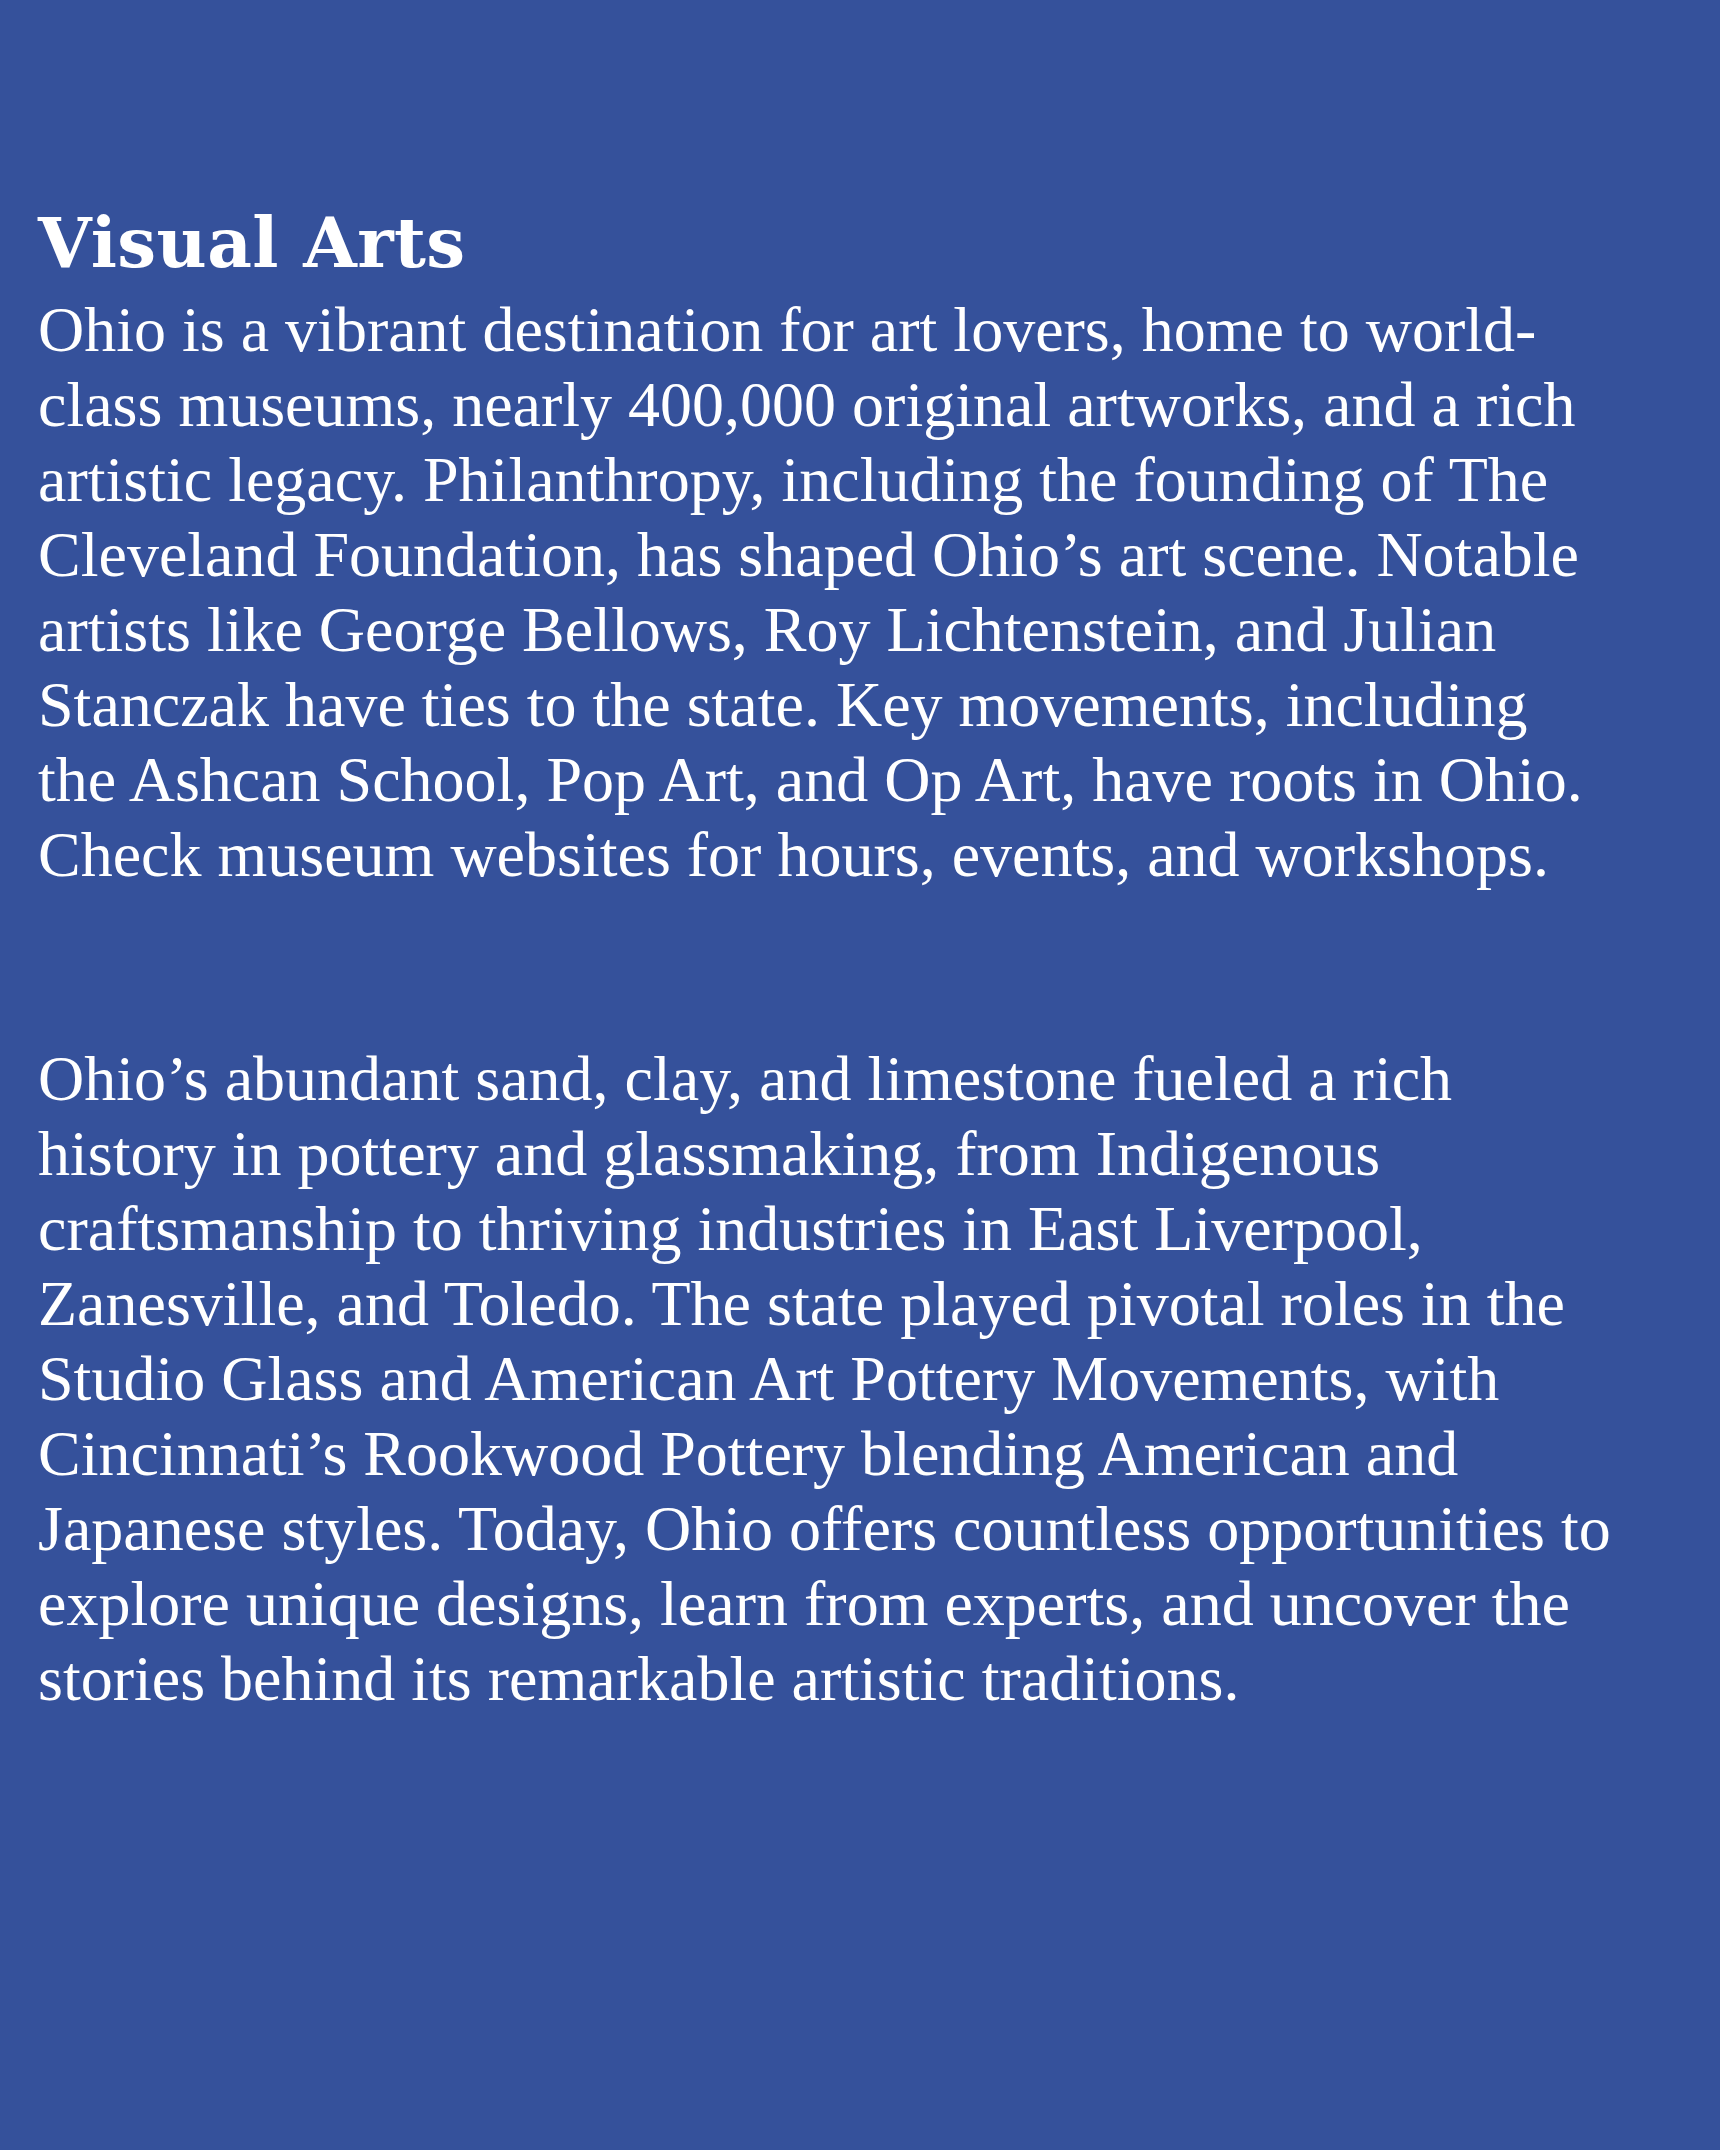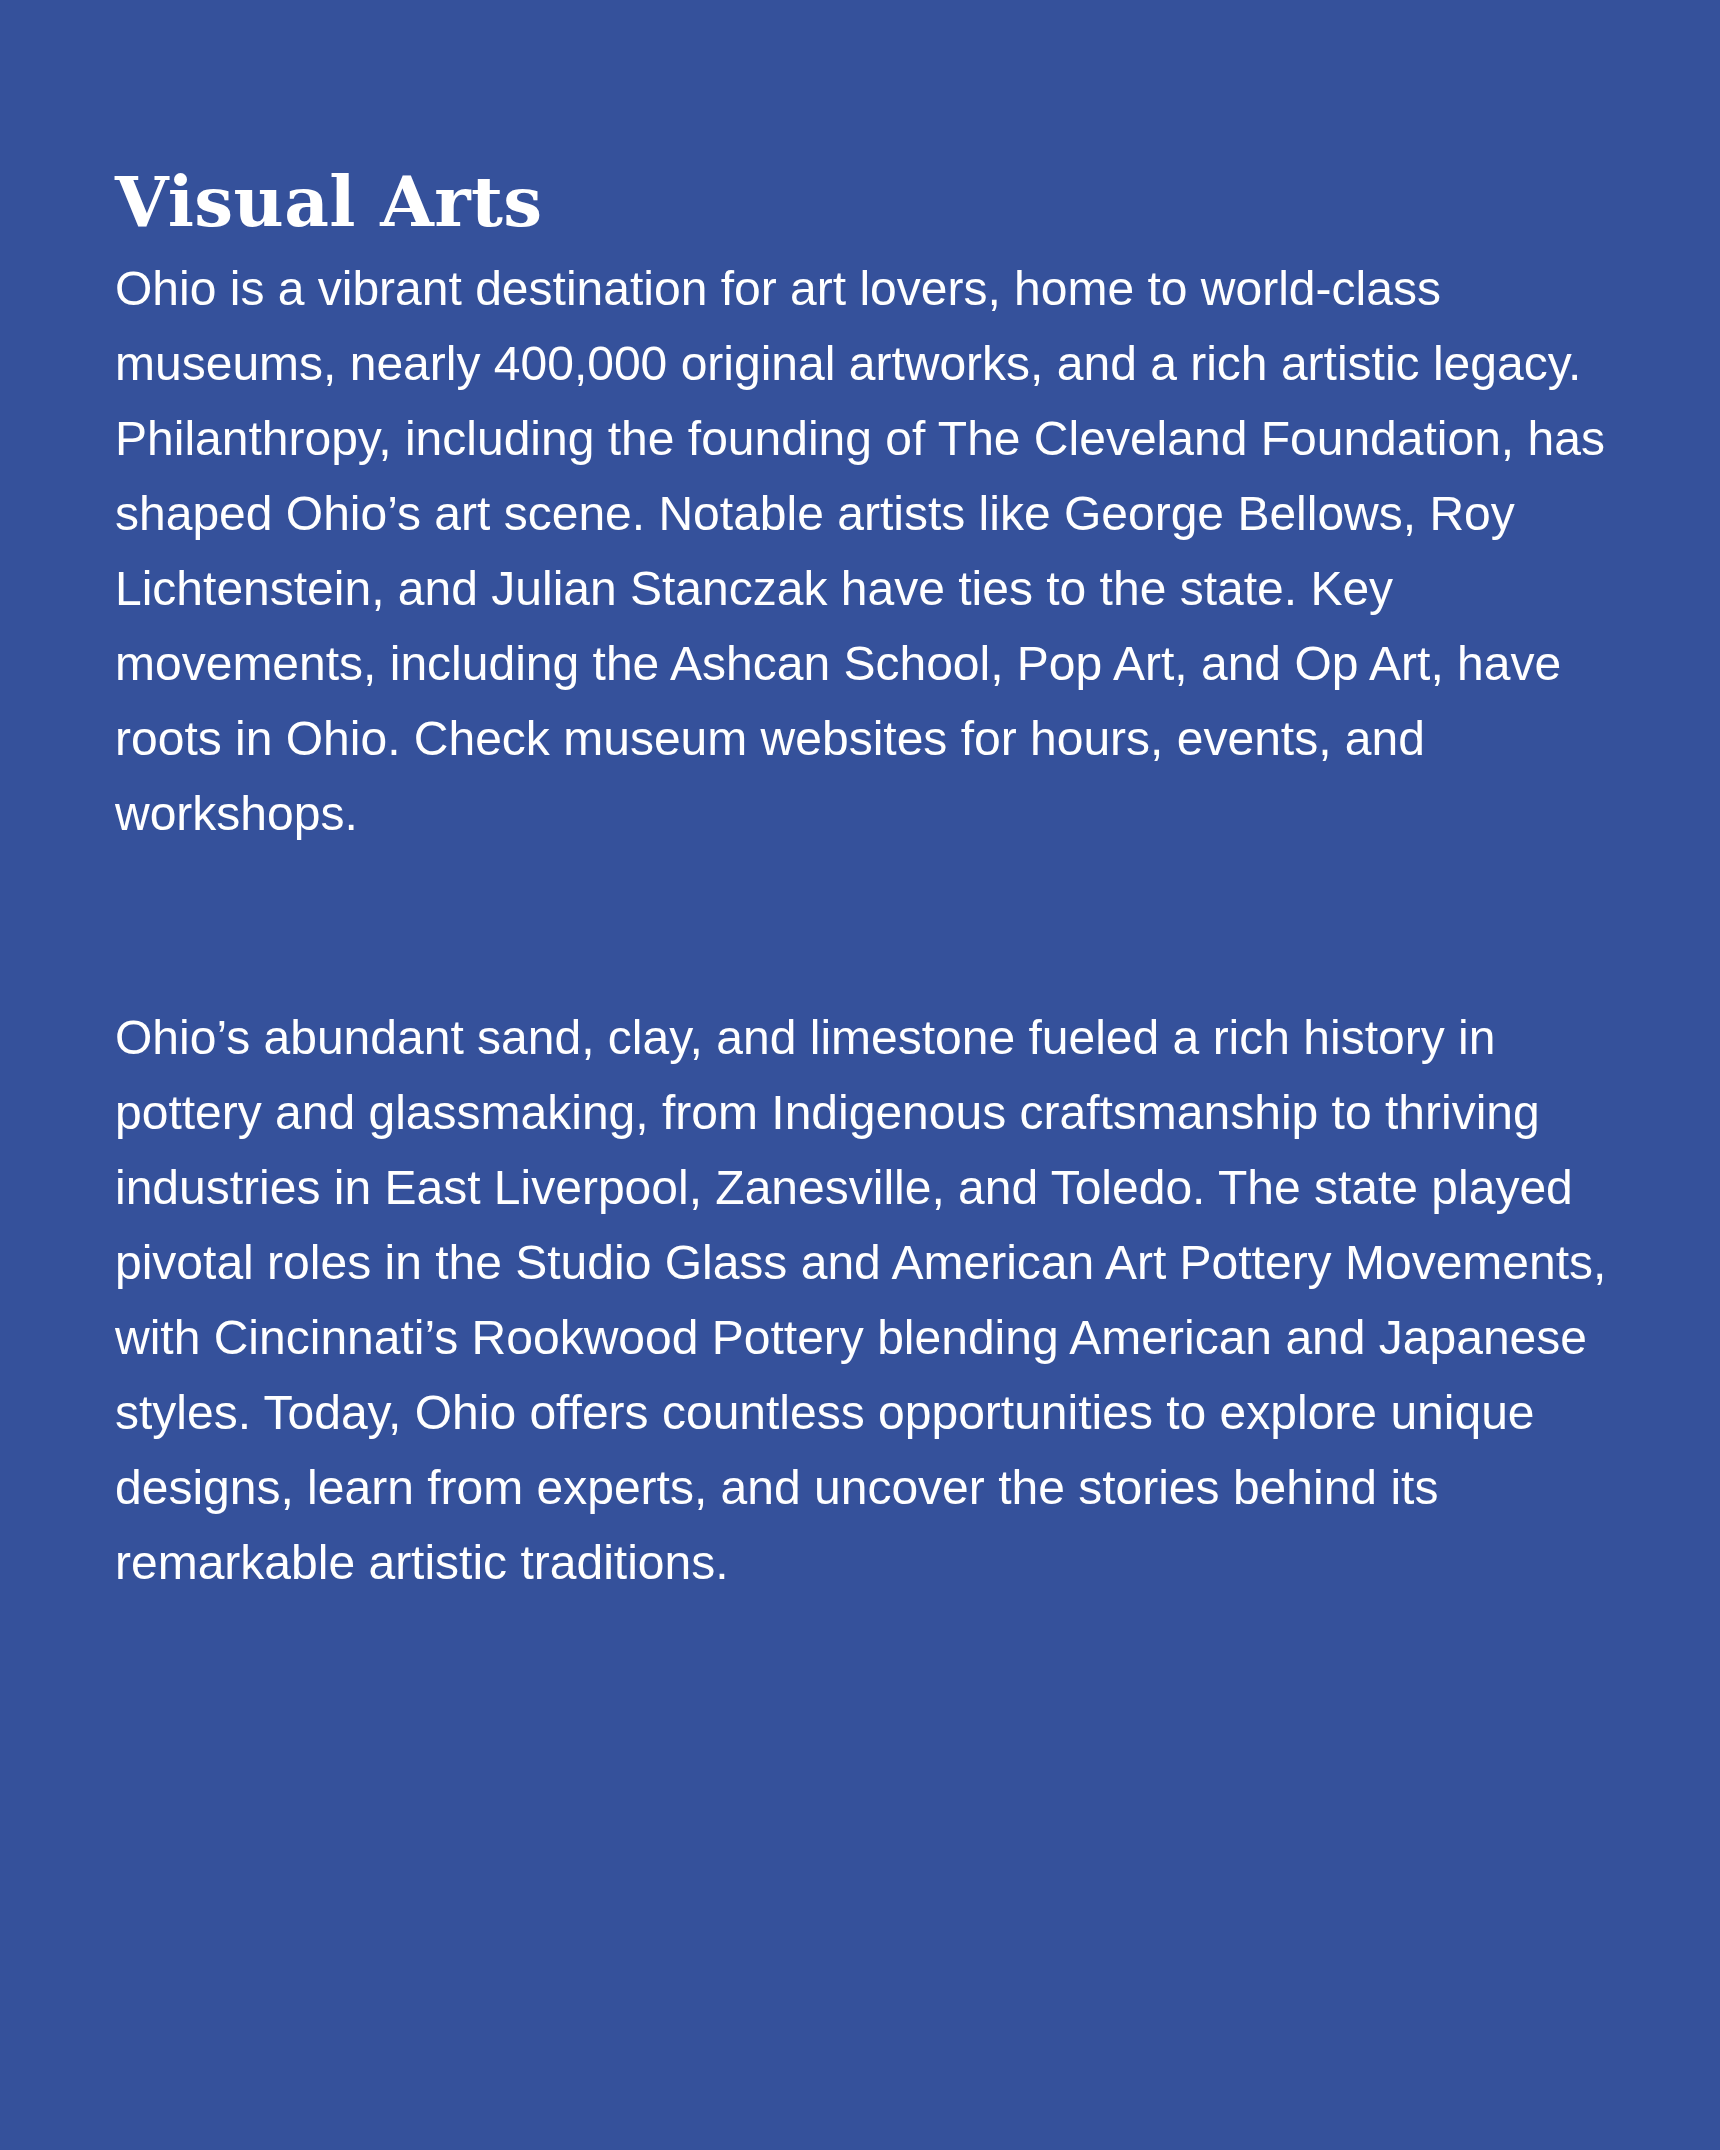--- a/index.html
+++ b/index.html
@@ -10,33 +10,34 @@
     width: 1721px;
     height: 2151px;
     background: var(--bg, #35519B);
     color: var(--fg, #FFFFFF);
     overflow: hidden;
   }
   .page {
     box-sizing: border-box;
     width: 1721px;
     height: 1523px;
-    padding: 161px 105px 0 115px;
+    padding: 161px 105px 0 38px;
+    margin-top: 41px;
   }
   .section-heading {
     font-family: "DejaVu Serif", serif;
     font-weight: bold;
     font-size: 69px;
     line-height: 81px;
     margin: 0 0 9px 0;
     letter-spacing: 0.4px;
   }
   .section-body {
-    font-family: Liberation Sans, sans-serif;
-    font-size: 48px;
+    font-family: Liberation Serif, serif;
+    font-size: 64px;
     line-height: 75px;
     margin: 0;
     letter-spacing: 0px;
   }
   .section + .section {
     margin-top: 149px;
   }
 </style>
 </head>
 <body>

